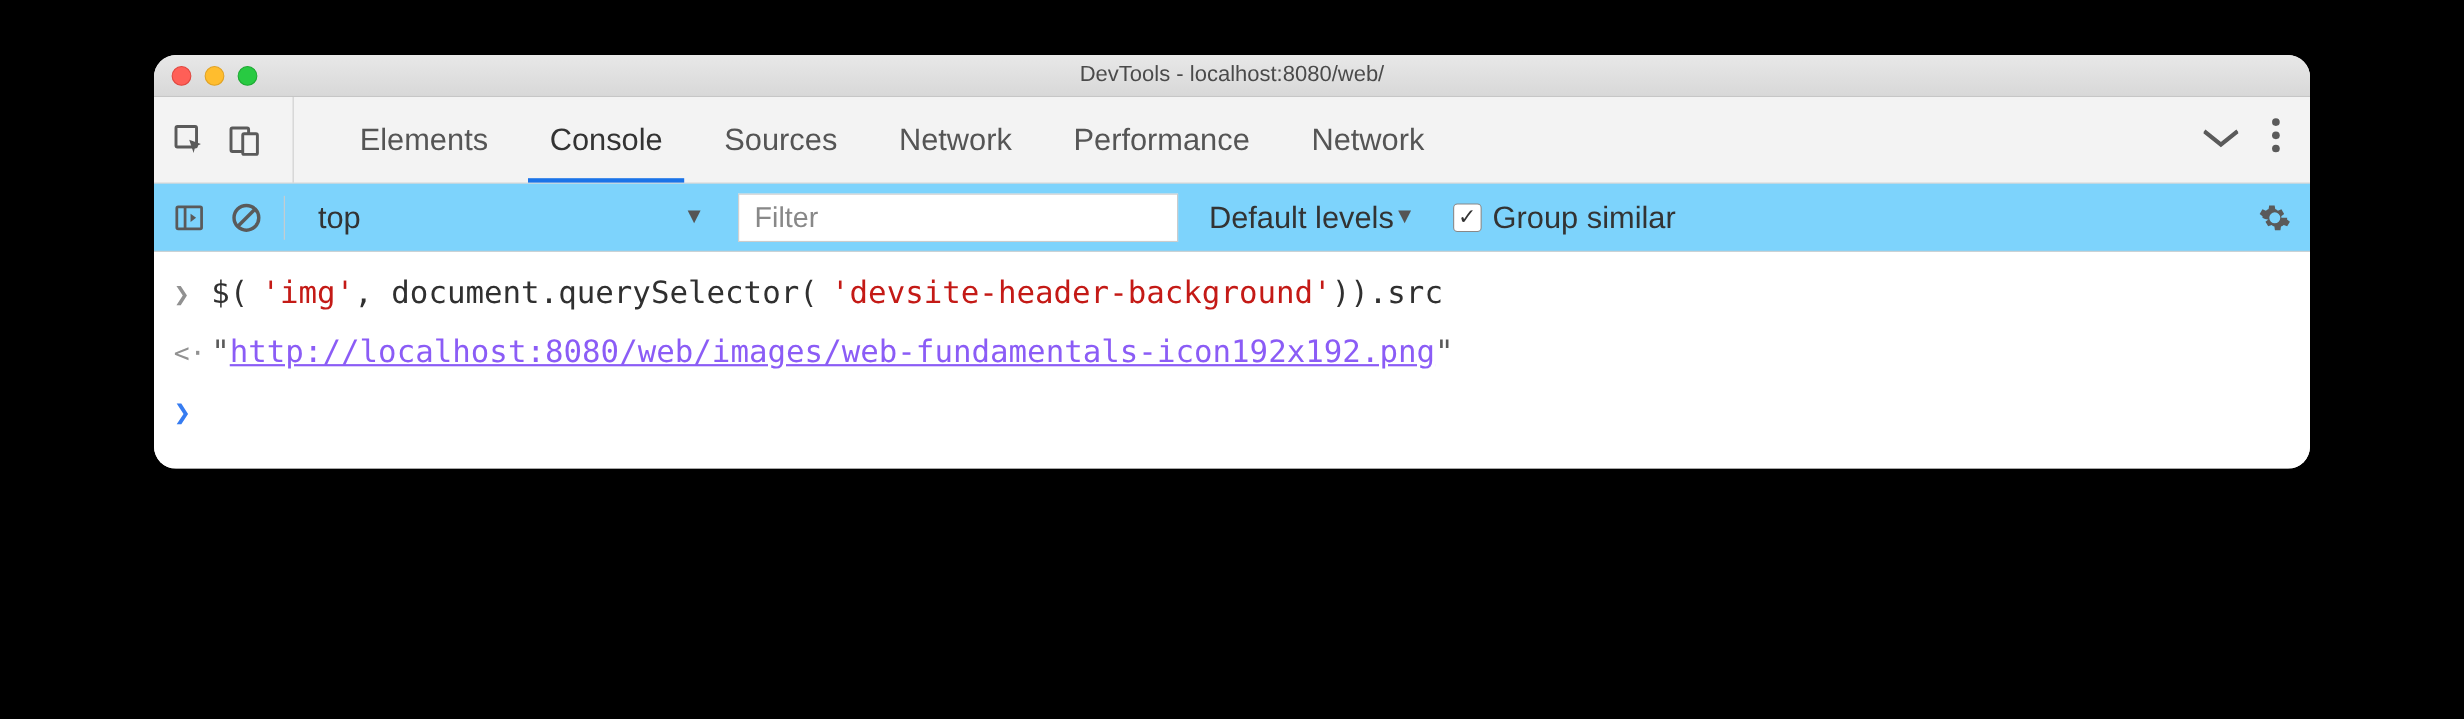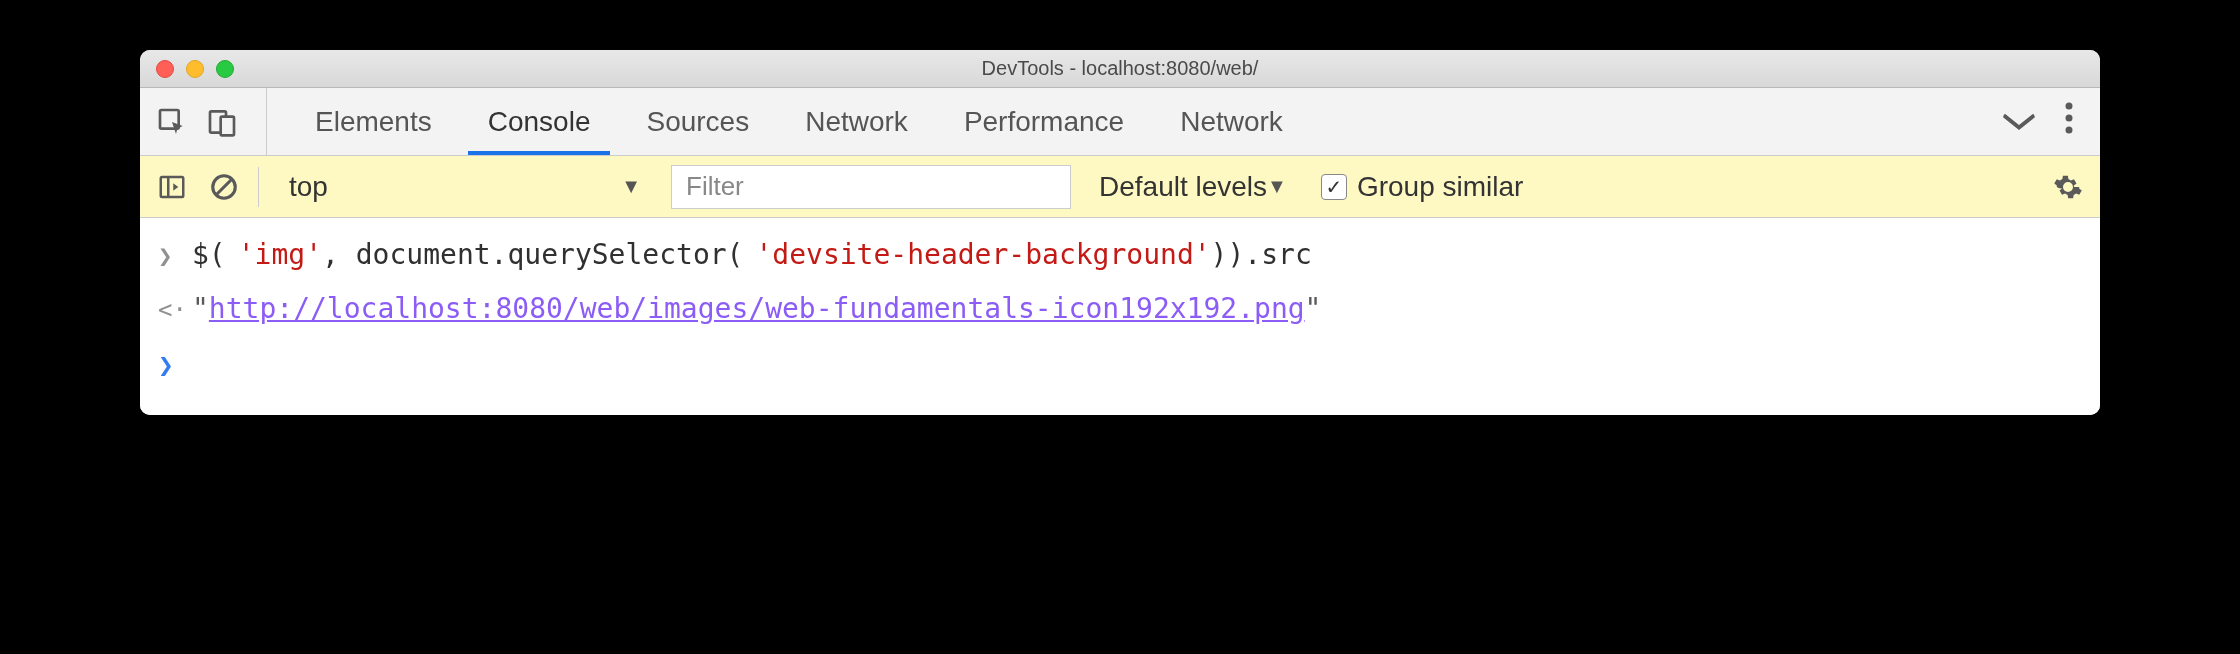--- a/index.html
+++ b/index.html
@@ -9,21 +9,21 @@
     height: 654px;
     font-family: -apple-system, BlinkMacSystemFont, "Segoe UI", Helvetica, Arial, sans-serif;
     display: flex;
     align-items: flex-start;
     justify-content: center;
     padding-top: 50px;
   }
   .window {
     width: 1960px;
     background: #fff;
-    border-radius: 10px;
+    border-radius: 20px;
     box-shadow: 0 20px 60px rgba(0,0,0,0.5);
     overflow: hidden;
   }
   .titlebar {
     height: 38px;
     background: linear-gradient(#e8e8e8, #d8d8d8);
     border-bottom: 1px solid #b8b8b8;
     display: flex;
     align-items: center;
     position: relative;
@@ -41,26 +41,27 @@
   .light.green { background: #28ca42; border: 1px solid #1faa34; }
   .title {
     position: absolute;
     left: 0; right: 0;
     text-align: center;
     font-size: 20px;
     color: #4a4a4a;
     pointer-events: none;
   }
   .tabbar {
-    height: 68px;
+    height: 79px;
     background: #f3f3f3;
     border-bottom: 1px solid #ccc;
     display: flex;
     align-items: center;
     padding: 0 14px;
+    gap: 12px;
   }
   .tabbar-left {
     display: flex;
     align-items: center;
     gap: 14px;
     padding-right: 26px;
     border-right: 1px solid #ccc;
     height: 100%;
   }
   .icon-box {
@@ -101,21 +102,21 @@
     gap: 28px;
     padding-right: 12px;
   }
   .more-tabs, .kebab {
     color: #5a5a5a;
     font-size: 30px;
     cursor: pointer;
   }
   .toolbar {
     height: 62px;
-    background: #fef9c3;
+    background: #7dd3fc;
     border-bottom: 1px solid #ccc;
     display: flex;
     align-items: center;
     padding: 0 14px;
     gap: 16px;
   }
   .toolbar .divider {
     width: 1px; height: 40px; background: #ccc;
   }
   .context-select {

